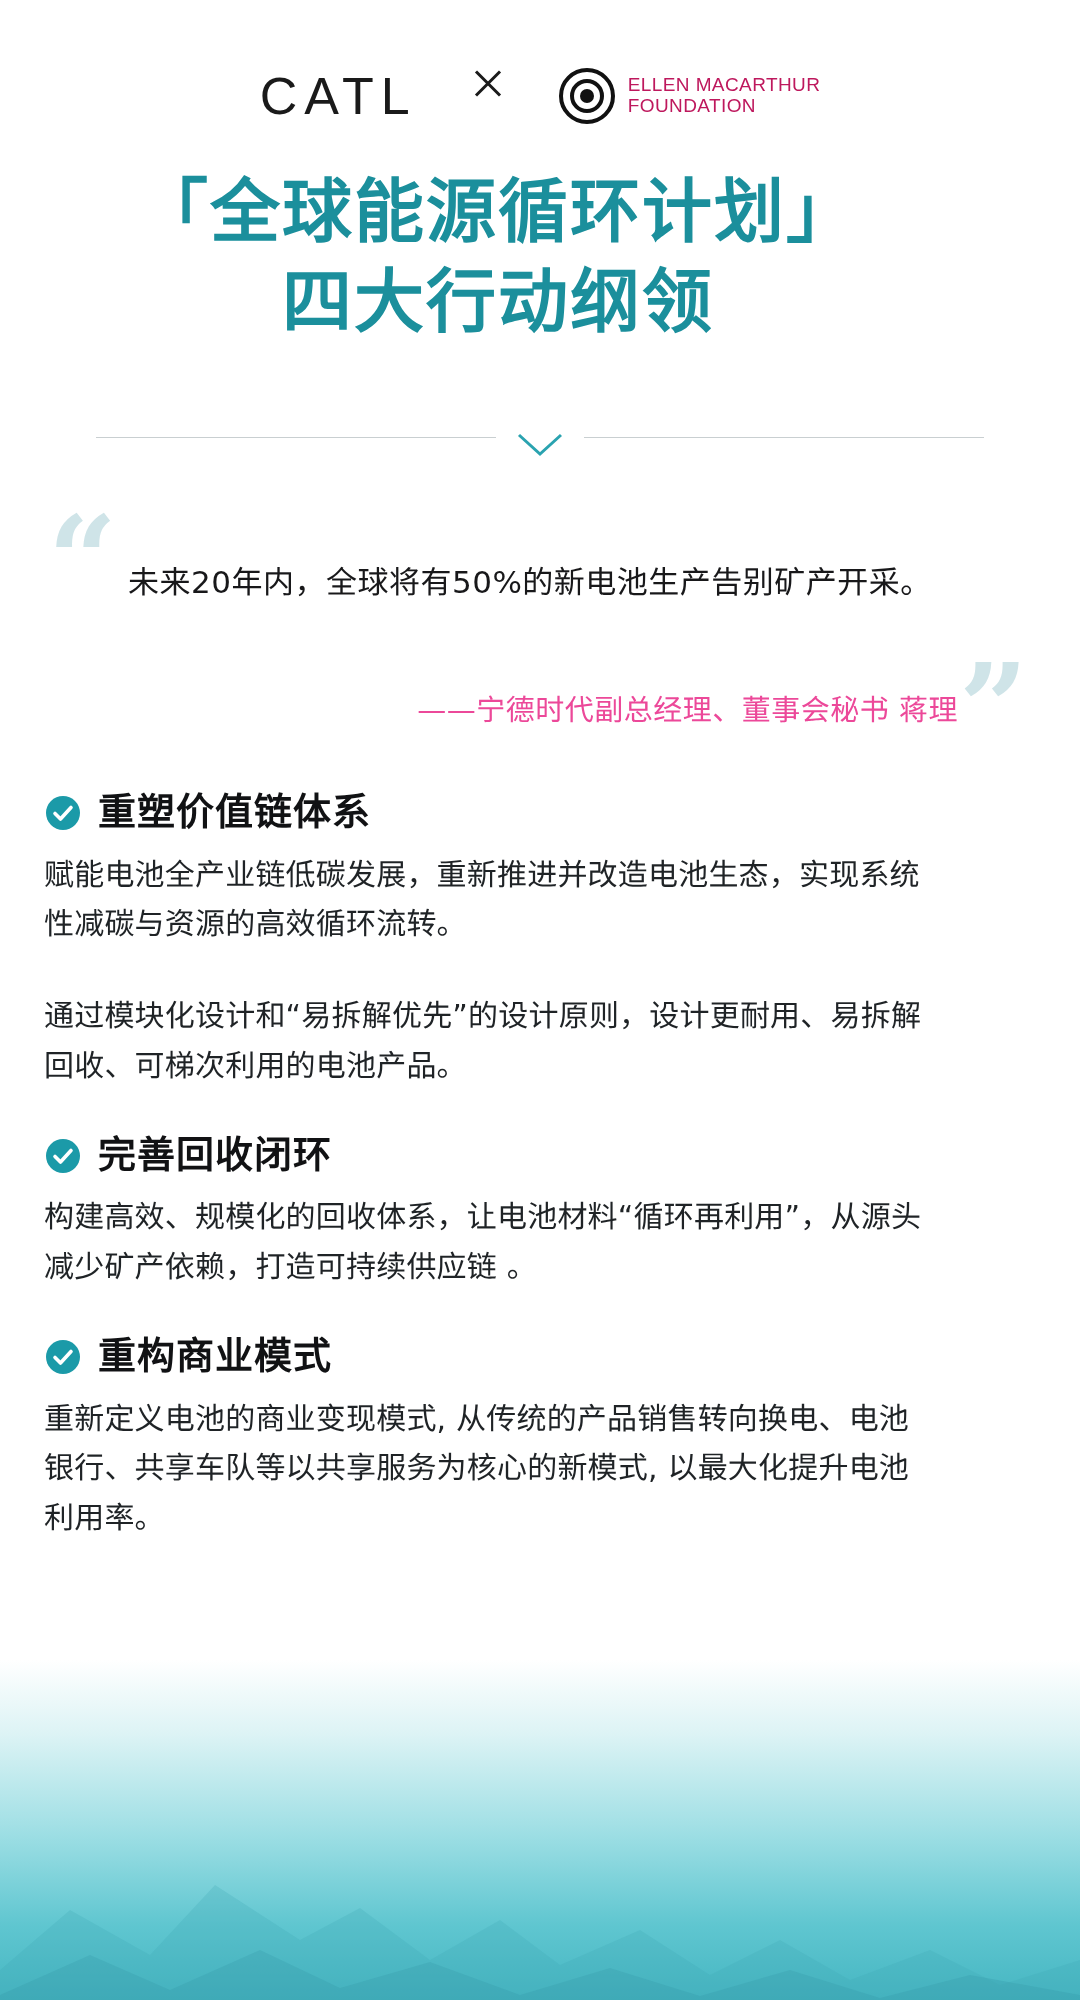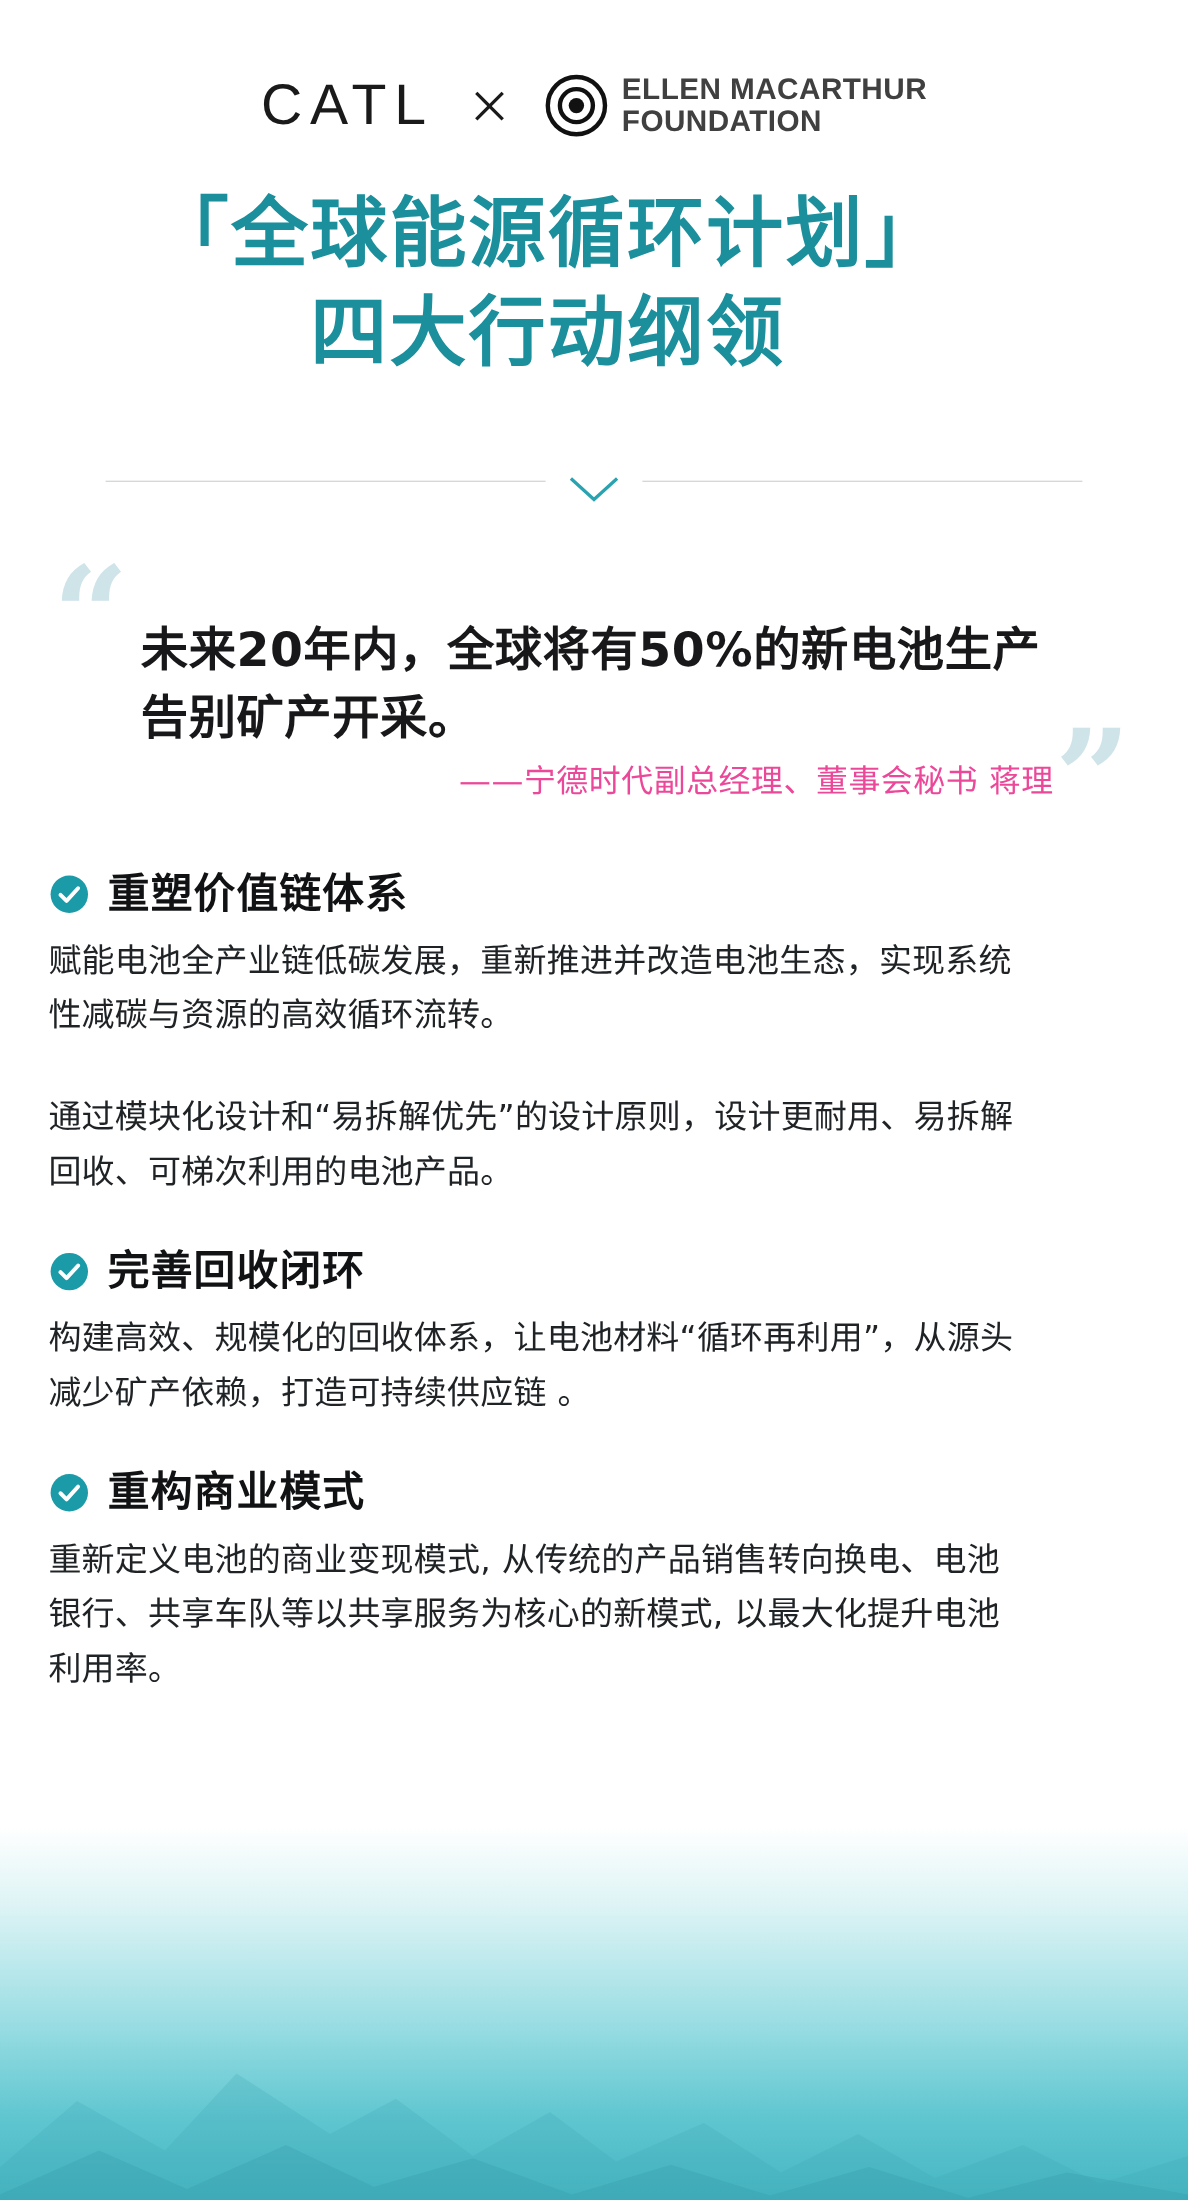--- a/index.html
+++ b/index.html
@@ -47,23 +47,22 @@
     opacity: 0.55;
   }
 
   
   .logo-row {
     position: absolute;
     top: 66px;
     left: 0;
     width: 1080px;
     display: flex;
-    align-items: center;
     justify-content: center;
-    gap: 34px;
+    gap: 54px;
     z-index: 5;
   }
   .catl-logo {
     font-family: "Liberation Sans", "DejaVu Sans", sans-serif;
     font-size: 52px;
     font-weight: 400;
     letter-spacing: 7px;
     color: #1a1a1a;
   }
   .logo-x {
@@ -104,23 +103,23 @@
     display: flex; align-items: center; justify-content: center;
     box-sizing: border-box;
   }
   .emf-mark .ring3 {
     width: 14px; height: 14px;
     border-radius: 50%;
     background: #111;
   }
   .emf-text {
     line-height: 1.08;
-    color: #404040;
-    font-weight: 700;
-    font-size: 27px;
+    color: #be185d;
+    font-weight: 400;
+    font-size: 19px;
     letter-spacing: 0.4px;
   }
 
   
   .title-block {
     position: absolute;
     top: 168px;
     left: 0;
     width: 996px;
     text-align: center;
@@ -187,22 +186,22 @@
     line-height: 1;
     color: #cfe4e8;
     font-weight: 700;
   }
   .quote-text {
     position: absolute;
     left: 128px;
     top: 60px;
     width: 840px;
     font-family: "DejaVu Sans", "Liberation Sans", sans-serif;
-    font-weight: 700;
-    font-size: 43px;
+    font-weight: 400;
+    font-size: 31px;
     line-height: 1.45;
     color: #18181a;
     letter-spacing: 0.5px;
   }
   .quote-attr {
     position: absolute;
     right: 122px;
     top: 186px;
     font-family: "DejaVu Sans", "Liberation Sans", sans-serif;
     font-size: 29px;

